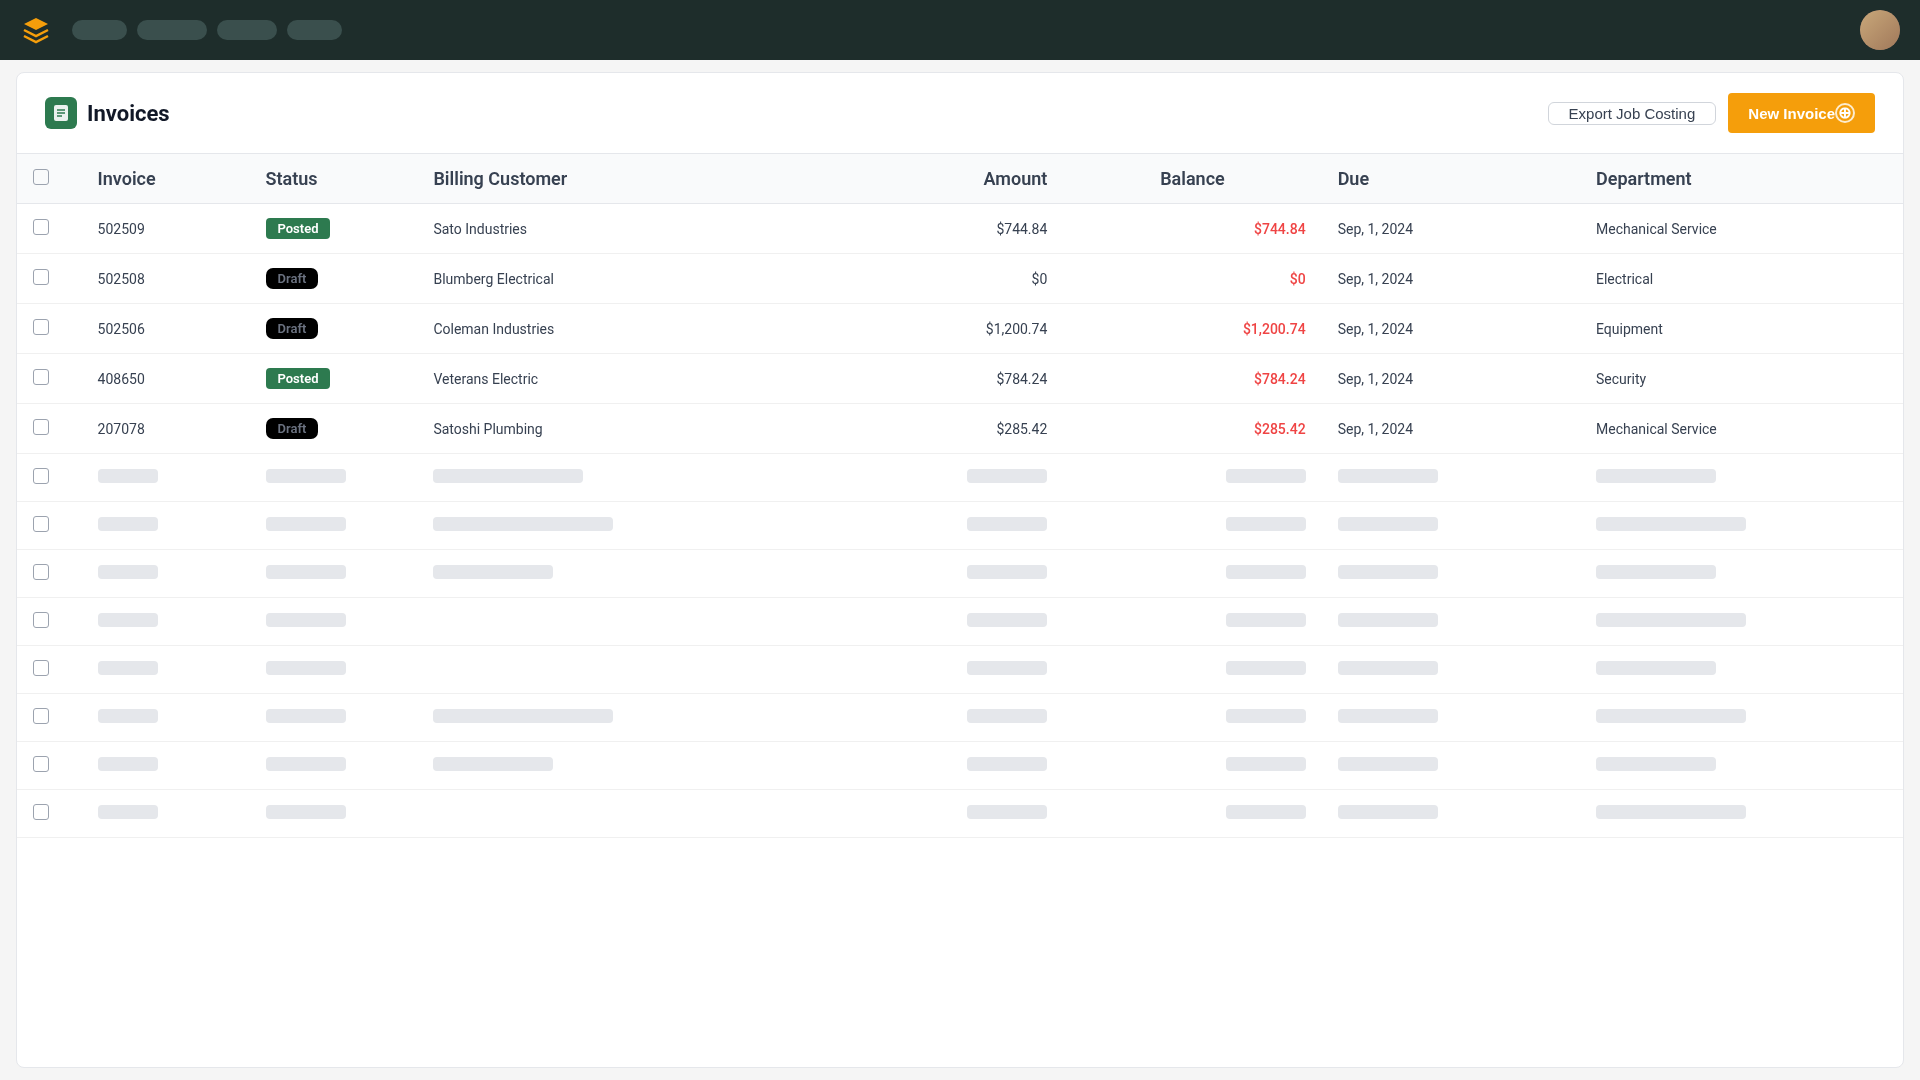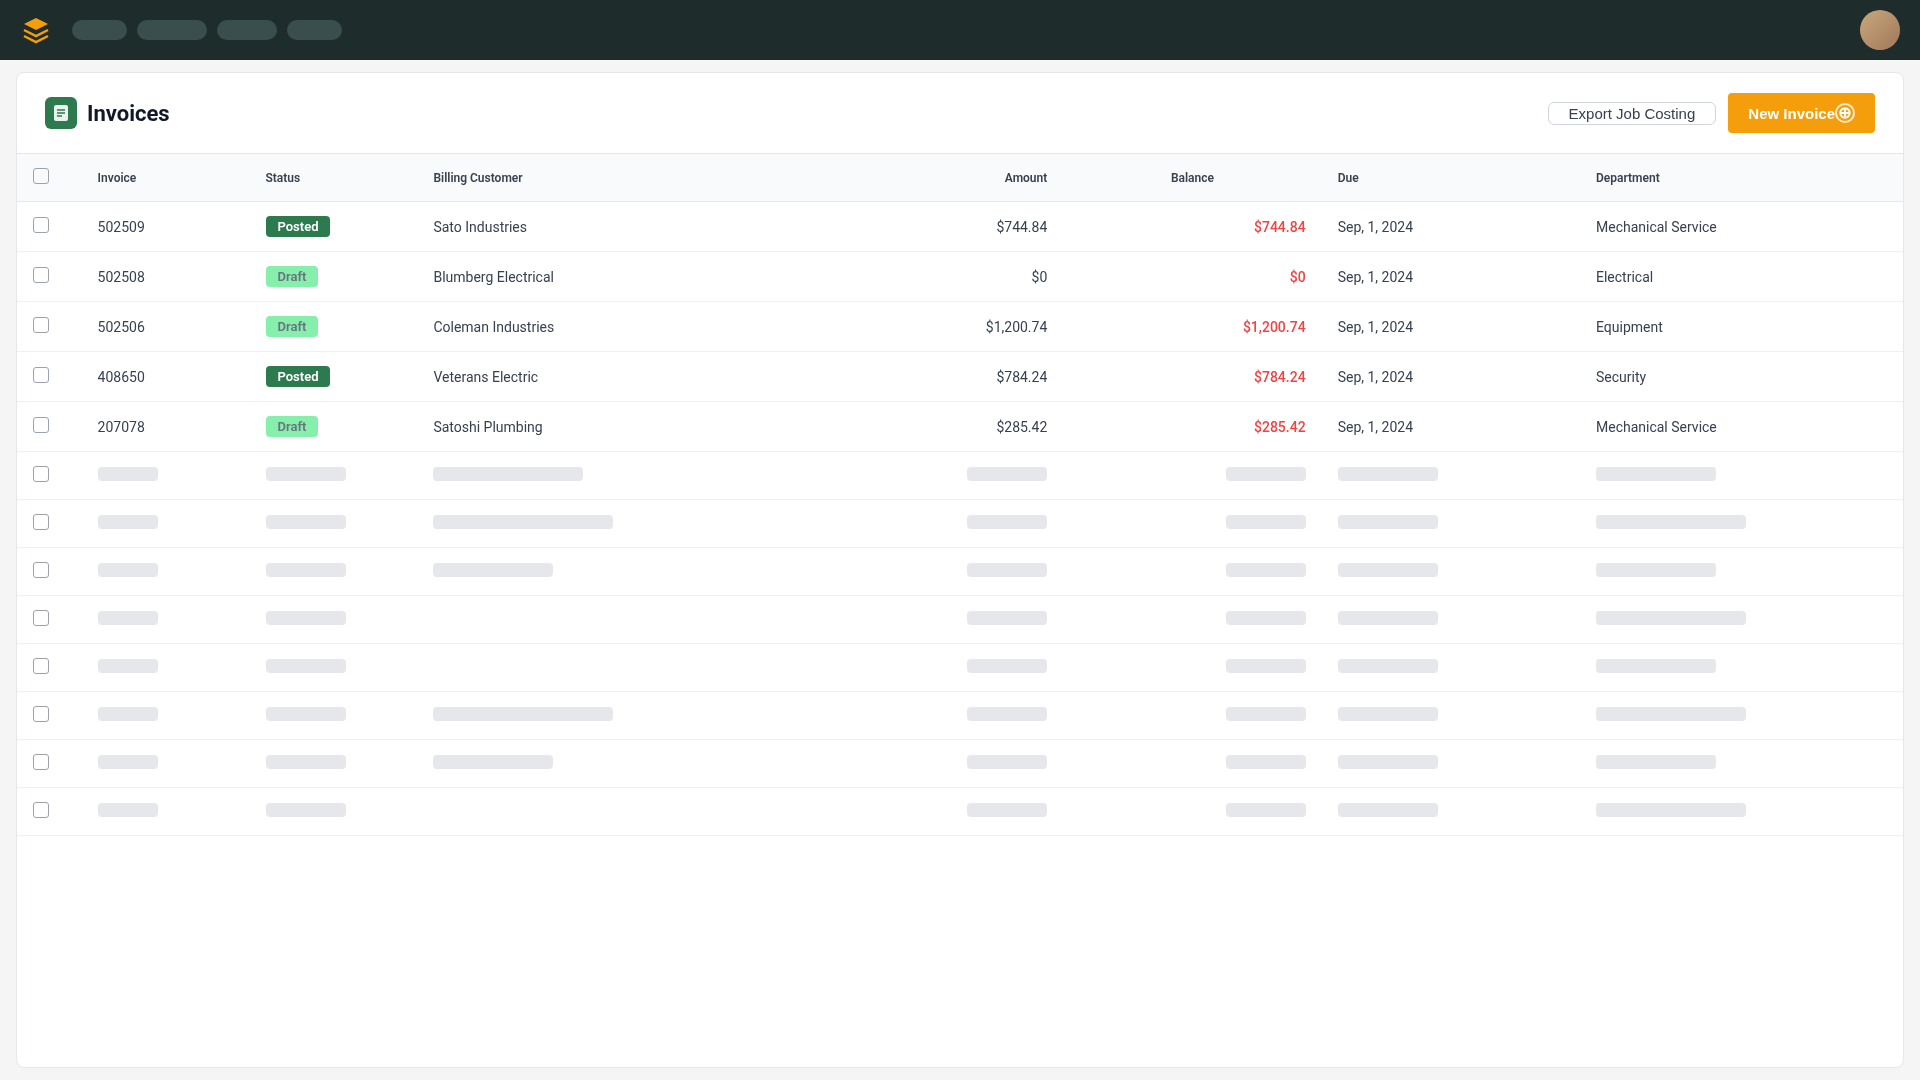--- a/index.html
+++ b/index.html
@@ -151,21 +151,21 @@
       width: 100%;
       border-collapse: collapse;
     }
     thead tr {
       background: #f9fafb;
       border-bottom: 1px solid #e5e7eb;
     }
     thead th {
       padding: 14px 16px;
       text-align: left;
-      font-size: 12px;
+      font-size: 18px;
       font-weight: 600;
       color: #374151;
       white-space: nowrap;
     }
     thead th.col-invoice { width: 130px; }
     thead th.col-status { width: 130px; }
     thead th.col-customer { width: 300px; }
     thead th.col-amount { width: 200px; text-align: right; }
     thead th.col-balance { width: 200px; text-align: center; }
     thead th.col-due { width: 200px; }
@@ -197,22 +197,23 @@
       padding: 3px 12px;
       border-radius: 4px;
       font-size: 13px;
       font-weight: 600;
     }
     .badge-posted {
       background: #2d7a4f;
       color: #ffffff;
     }
     .badge-draft {
-      background: #86efac;
+      background: #000000;
       color: #6b7280;
+      border-radius: 7px;
     }
 
     
     .skeleton-row td {
       padding: 14px 16px;
     }
     .skeleton-bar {
       height: 14px;
       background: #e5e7eb;
       border-radius: 4px;

